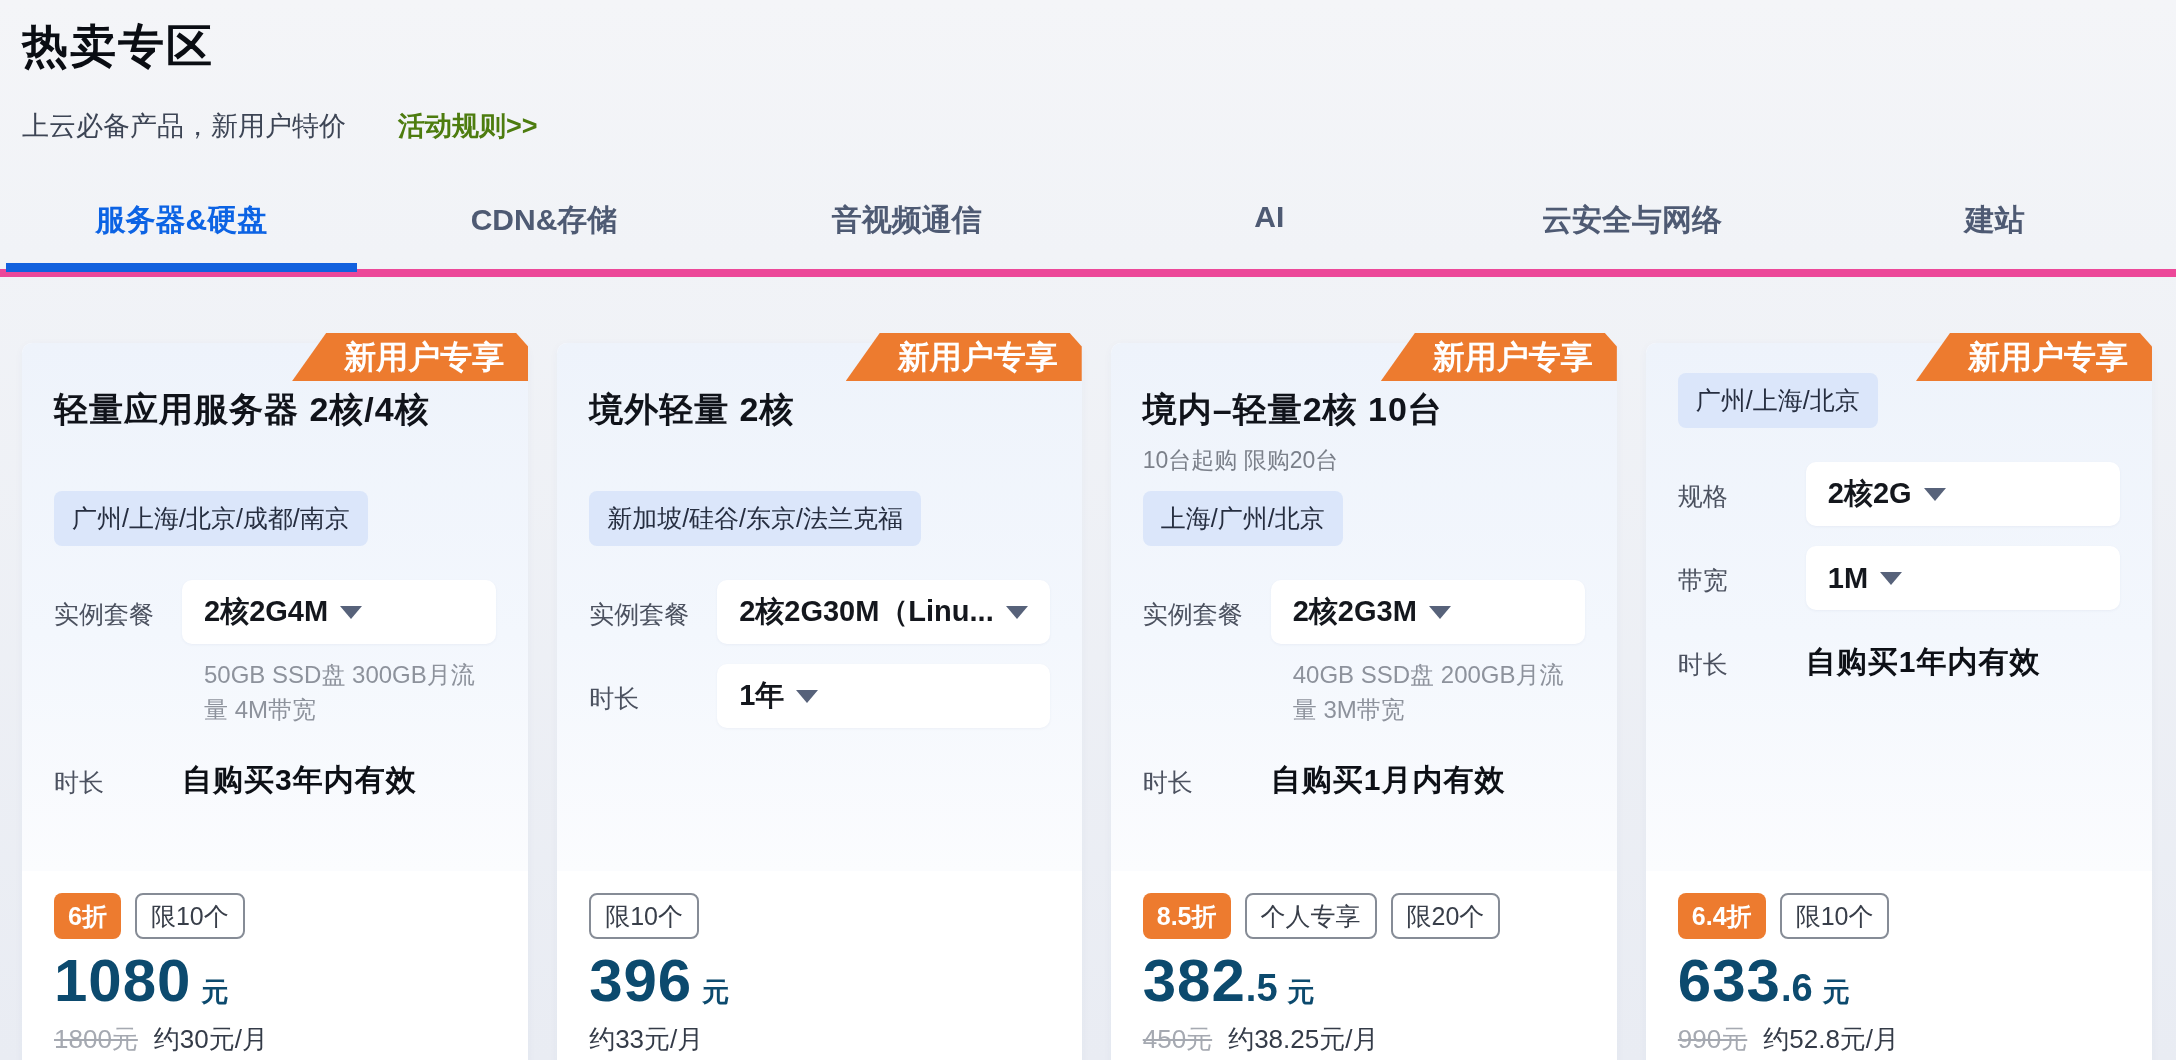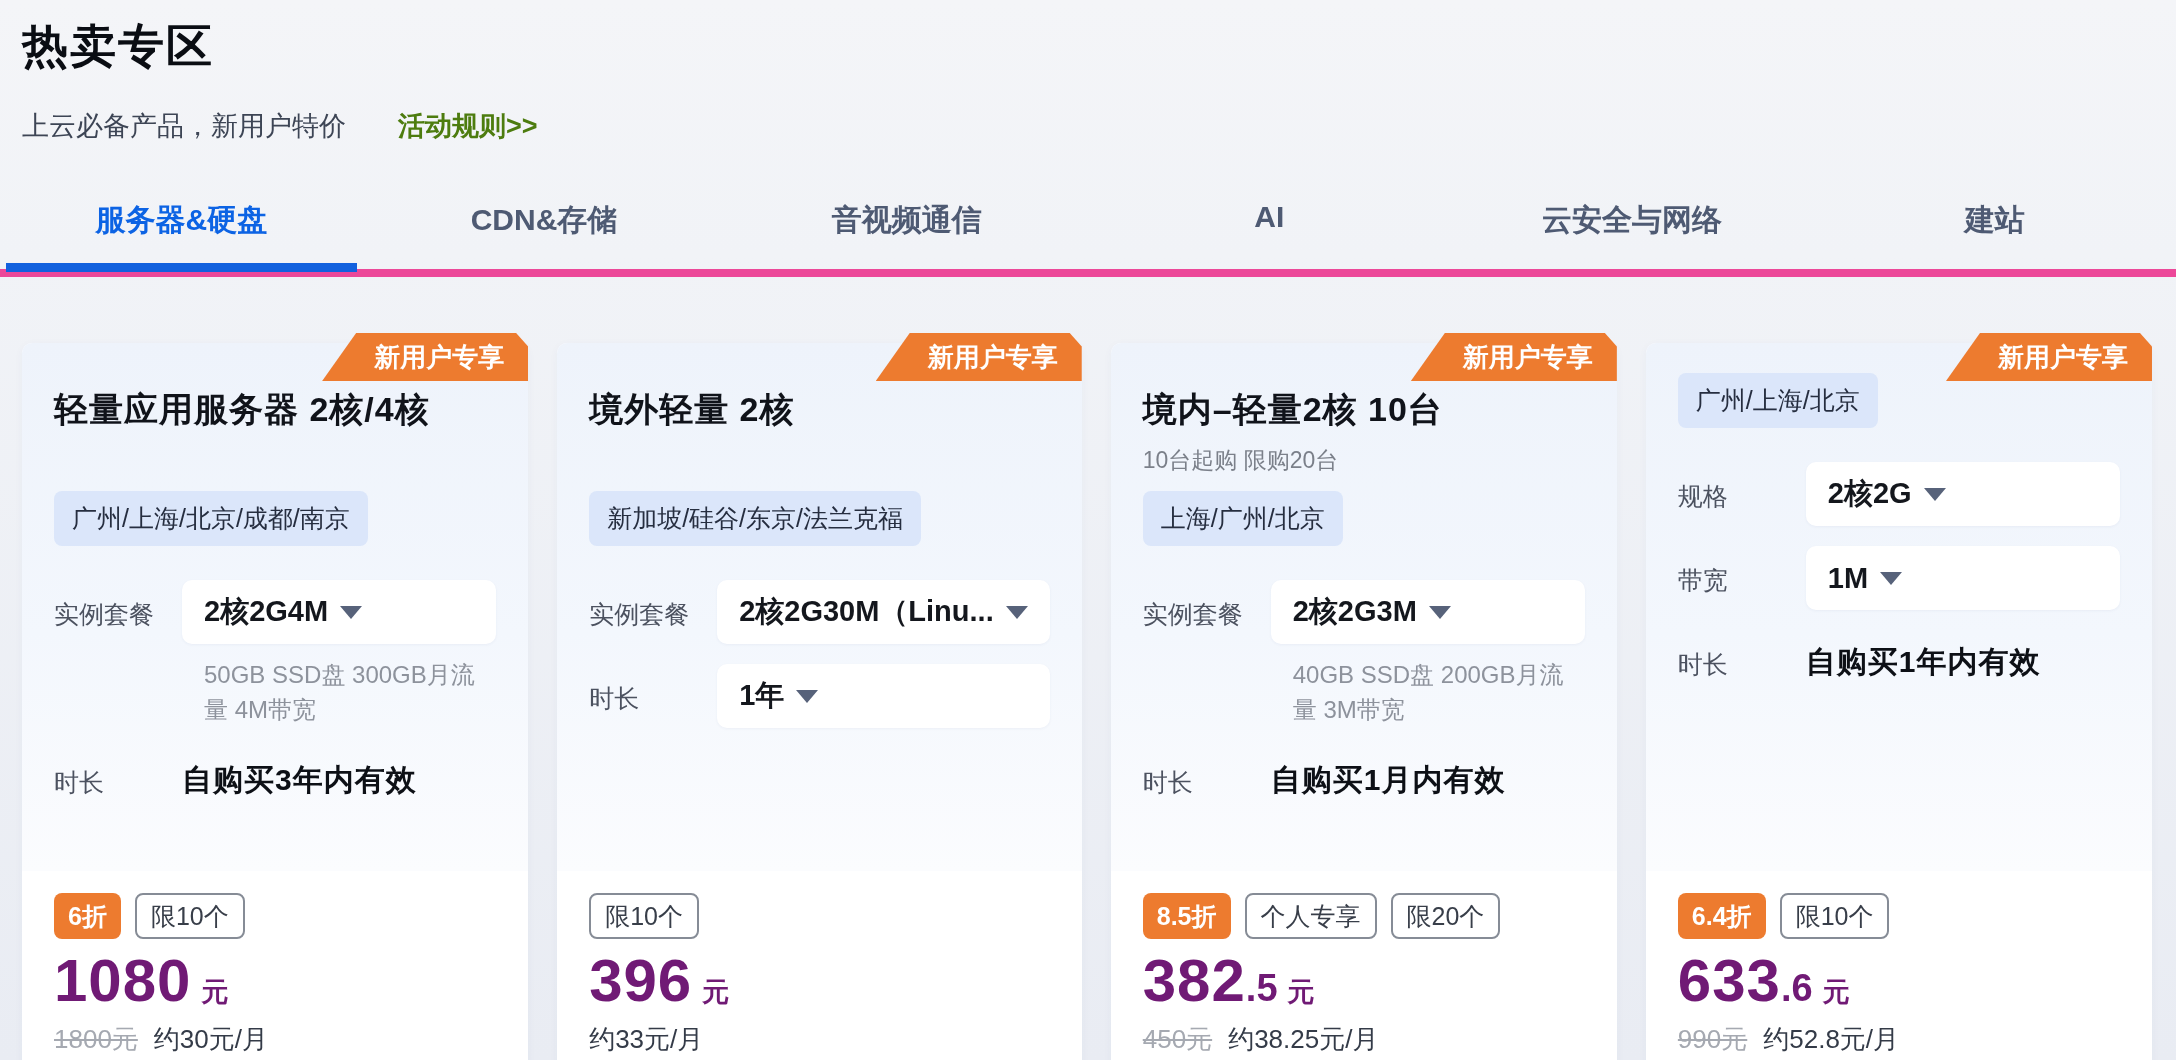--- a/index.html
+++ b/index.html
@@ -18,21 +18,21 @@
   .tabs{display:flex;margin-top:56px;border-bottom:8px solid #ec4899}
   .tab{flex:1;text-align:center;font-size:30px;font-weight:700;color:#4e5a73;
        padding-bottom:28px;position:relative;cursor:pointer}
   .tab.active{color:#0c63e4}
   .tab.active::after{content:"";position:absolute;left:6px;right:6px;bottom:-3px;height:9px;background:#1261de}
   
   .cards{display:flex;gap:29px;padding:0 24px 0 22px;margin-top:66px}
   .card{position:relative;flex:1;height:770px;border-radius:10px;background:#fff;
         box-shadow:0 2px 10px rgba(50,70,120,.04)}
   .ribbon{position:absolute;top:-10px;right:0;height:48px;line-height:48px;
-          padding:0 24px 0 52px;background:#ed7b2f;color:#fff;font-size:26px;font-weight:600;
+          padding:0 24px 0 52px;background:#ed7b2f;color:#fff;font-size:32px;font-weight:600;
           clip-path:polygon(34px 0,calc(100% - 12px) 0,100% 28%,100% 100%,0 100%)}
   .card-top{height:528px;box-sizing:border-box;padding:30px 32px 0;
             border-radius:10px 10px 0 0;
             background:linear-gradient(180deg,#eef3fb 0%,#f3f7fd 55%,#fbfcfe 100%)}
   .title-area{height:104px}
   .card-title{margin:14px 0 0;font-size:34px;font-weight:700;color:#10131a;letter-spacing:1px}
   .card-subtitle{margin-top:12px;font-size:23px;color:#7b808a}
   .tag{display:inline-block;background:#dbe6fa;color:#262e40;font-size:25px;
        padding:11px 18px;border-radius:8px}
   .rows{margin-top:34px}
@@ -50,21 +50,21 @@
          border-top:13px solid #57627a}
   .static-value{font-size:30px;font-weight:700;color:#0d1016;padding-top:12px;letter-spacing:1px}
   .desc{font-size:24px;color:#8d929c;line-height:1.45;margin:14px 0 0 22px}
   
   .card-bottom{padding:22px 32px 0}
   .badges{display:flex;gap:14px;align-items:flex-start;height:46px}
   .badge{display:flex;align-items:center;height:46px;padding:0 14px;border-radius:8px;
          font-size:25px;box-sizing:border-box}
   .badge.solid{background:#ed7b2f;color:#fff;font-weight:600}
   .badge.outline{background:#fff;border:2px solid #868c96;color:#383e49}
-  .price-row{display:flex;align-items:baseline;margin-top:14px;color:#701a75}
+  .price-row{display:flex;align-items:baseline;margin-top:14px;color:#0c4a6e}
   .price-int{font-size:60px;font-weight:700;line-height:56px;letter-spacing:1px}
   .price-dec{font-size:38px;font-weight:700}
   .price-unit{font-size:27px;font-weight:700;margin-left:10px}
   .old-row{display:flex;gap:16px;margin-top:12px;font-size:26px;height:30px}
   .old-price{color:#a5a9b1;text-decoration:line-through}
   .monthly{color:#343b48}
 </style>
 </head>
 <body>
 

